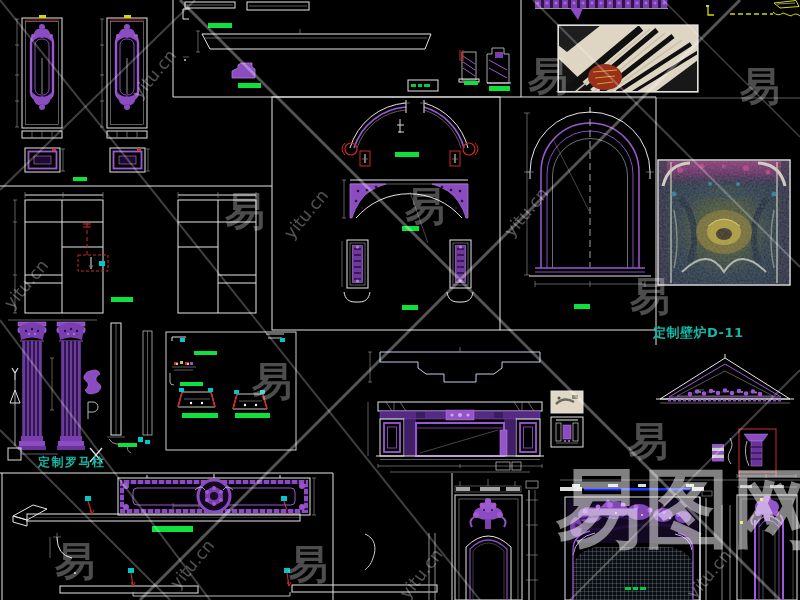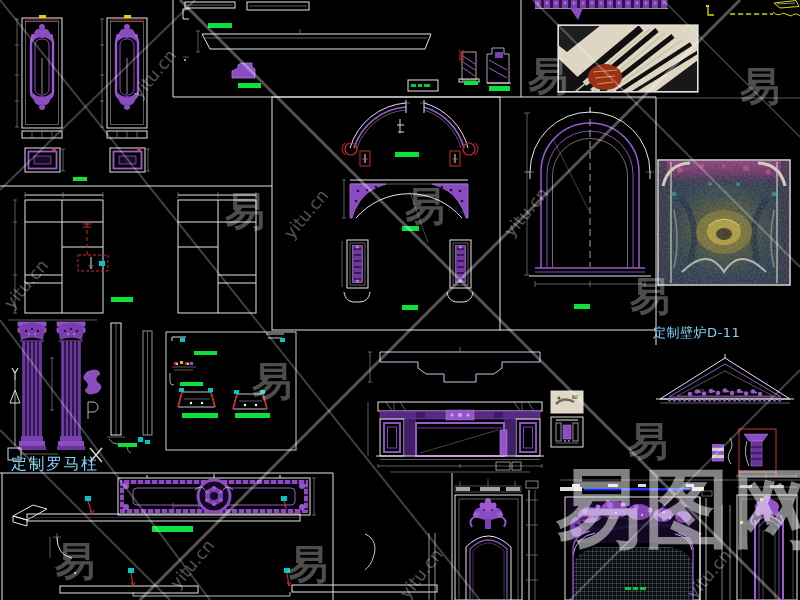--- a/index.html
+++ b/index.html
@@ -11,21 +11,21 @@
   .lg{stroke:#9a9a9a;stroke-width:.6;fill:none}
   .lp{stroke:#9b59d0;fill:none}
   .lp2{stroke:#8a4cc0;fill:none}
   .lr{stroke:#cc2828;fill:none}
   .ly{stroke:#d8d800;fill:none}
   .fp{fill:#8a4cc0}
   .fc{fill:#00c8c8}
   .fy{fill:#d8d800}
   .fg{fill:#00cc44}
   .gbar{position:absolute;height:5px;background:#0be33c;}
-  .cad-label{position:absolute;color:#7dd3fc;font-weight:normal;white-space:nowrap;}
+  .cad-label{position:absolute;color:#14b8a6;font-weight:bold;white-space:nowrap;}
   .wm-line{stroke:rgba(255,255,255,.25);stroke-width:2}
   .wm-line.hot{stroke:rgba(255,255,255,.33);stroke-width:3}
   .wm-text{fill:rgba(255,255,255,.32);font-size:17px;}
   .wm-glyph{fill:rgba(255,255,255,.30);font-size:40px;font-weight:bold;}
   .wm-brand{fill:rgba(255,255,255,.5);font-size:86px;font-weight:bold;letter-spacing:2px;}
 </style>
 </head>
 <body>
 
 <div id="stage">
@@ -767,21 +767,21 @@
   <div class="gbar" style="left:574px;top:304px;width:16px"></div>
   <div class="gbar" style="left:111px;top:297px;width:22px"></div>
   <div class="gbar" style="left:118px;top:443px;width:19px;height:4px"></div>
   <div class="gbar" style="left:194px;top:351px;width:23px;height:4px"></div>
   <div class="gbar" style="left:180px;top:382px;width:23px;height:4px"></div>
   <div class="gbar" style="left:182px;top:413px;width:36px"></div>
   <div class="gbar" style="left:235px;top:413px;width:35px"></div>
   <div class="gbar" style="left:152px;top:526px;width:41px;height:6px"></div>
 
   <div class="cad-label" style="left:653px;top:324px;font-size:13px;letter-spacing:.5px">定制壁炉D-11</div>
-  <div class="cad-label" style="left:11px;top:454px;font-size:16px;letter-spacing:1.5px">定制罗马柱</div>
+  <div class="cad-label" style="left:38px;top:454px;font-size:12px;letter-spacing:1.5px">定制罗马柱</div>
 
   <svg class="abs" style="left:0;top:0;pointer-events:none" width="800" height="600">
     <line x1="195" y1="0" x2="0" y2="190" class="wm-line"></line>
     <line x1="180" y1="0" x2="780" y2="600" class="wm-line hot"></line>
     <line x1="533" y1="0" x2="800" y2="267" class="wm-line"></line>
     <line x1="663" y1="0" x2="800" y2="137" class="wm-line" style="stroke-width:1.5"></line>
     <line x1="740" y1="0" x2="140" y2="600" class="wm-line hot"></line>
     <line x1="800" y1="370" x2="570" y2="600" class="wm-line"></line>
     <line x1="0" y1="430" x2="170" y2="600" class="wm-line"></line>
     <line x1="0" y1="320" x2="210" y2="600" class="wm-line"></line>

